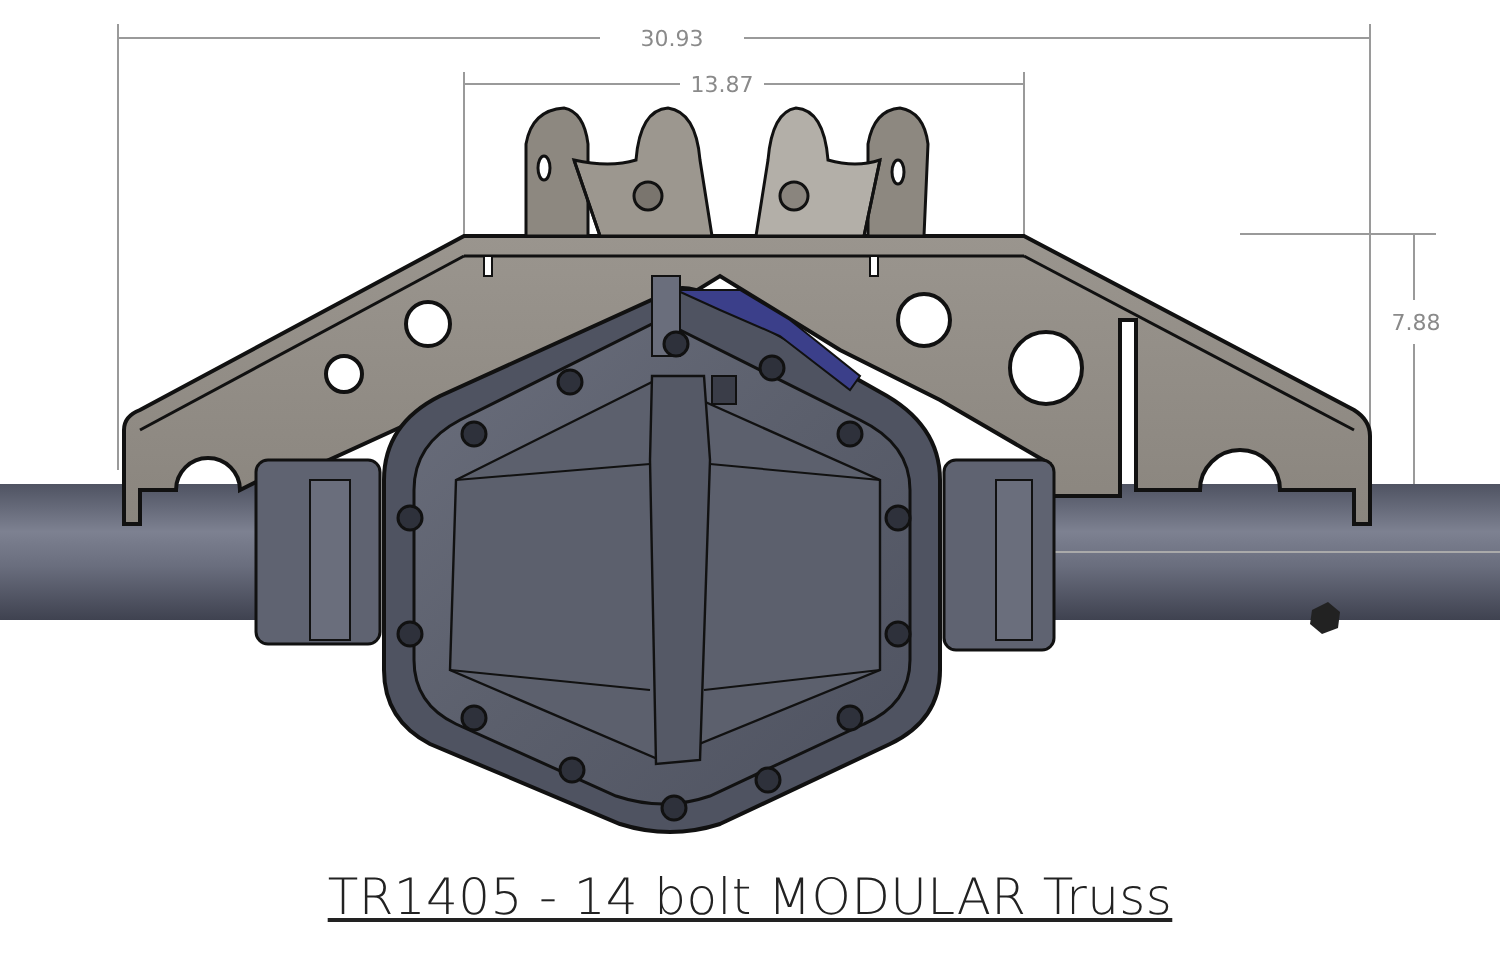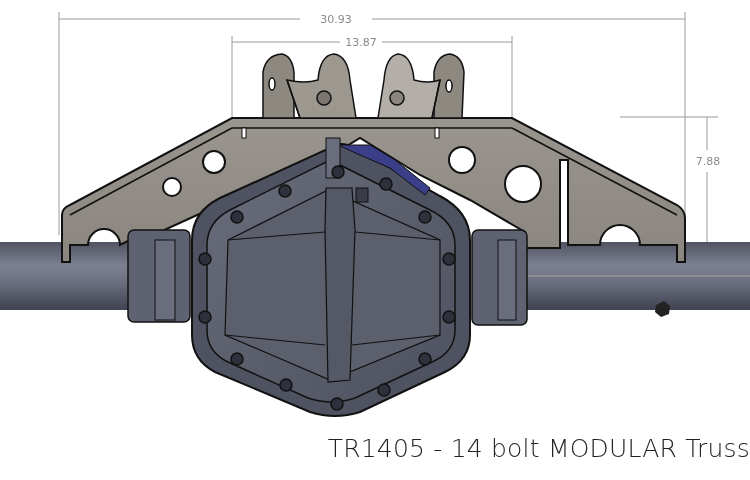--- a/index.html
+++ b/index.html
@@ -1,23 +1,23 @@
 <!DOCTYPE html>
 <html><head>
 <meta charset="utf-8">
 <style>
   html, body { margin: 0; padding: 0; background: #ffffff; }
   body { width: 750px; height: 480px; position: relative; overflow: hidden; }
   .stage { position: absolute; left: 0; top: 0; width: 750px; height: 436px; }
   svg { position: absolute; left: 0; top: 0; }
   .dim-text { font-family: "DejaVu Sans", sans-serif; font-size: 11px; fill: #8a8a8a; }
   .caption {
-    position: absolute; left: 0; top: 434px; width: 750px; text-align: right;
+    position: absolute; left: 0; top: 434px; width: 750px; text-align: center;
     font-family: "DejaVu Sans", sans-serif; font-size: 25px; color: #222;
-    letter-spacing: 0.2px; font-weight: 300;
+    letter-spacing: 0.2px; font-weight: 300; text-decoration: underline;
   }
 </style>
 </head>
 <body>
 
 <div class="stage">
 <svg width="750" height="480" viewBox="0 0 750 480" xmlns="http://www.w3.org/2000/svg">
   <defs>
     <linearGradient id="tubeGrad" x1="0" y1="0" x2="0" y2="1">
       <stop offset="0" stop-color="#4f5362"></stop>

